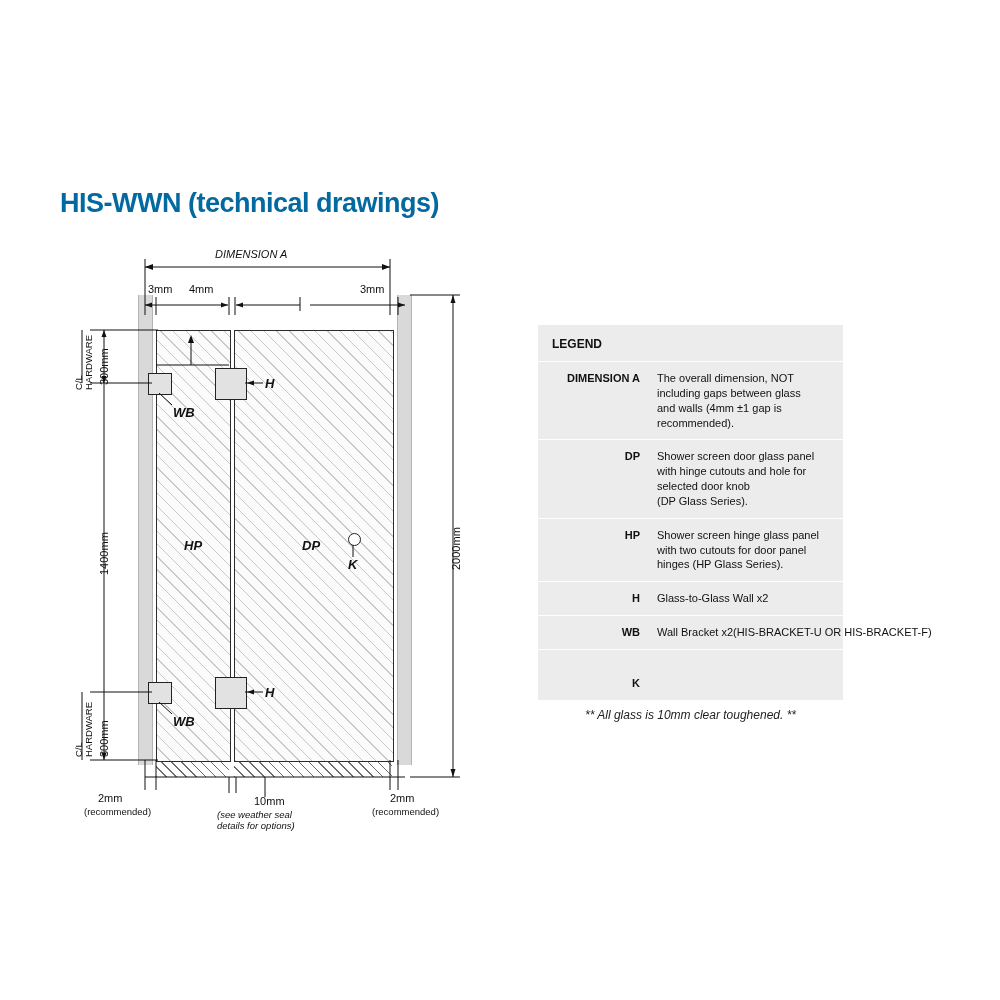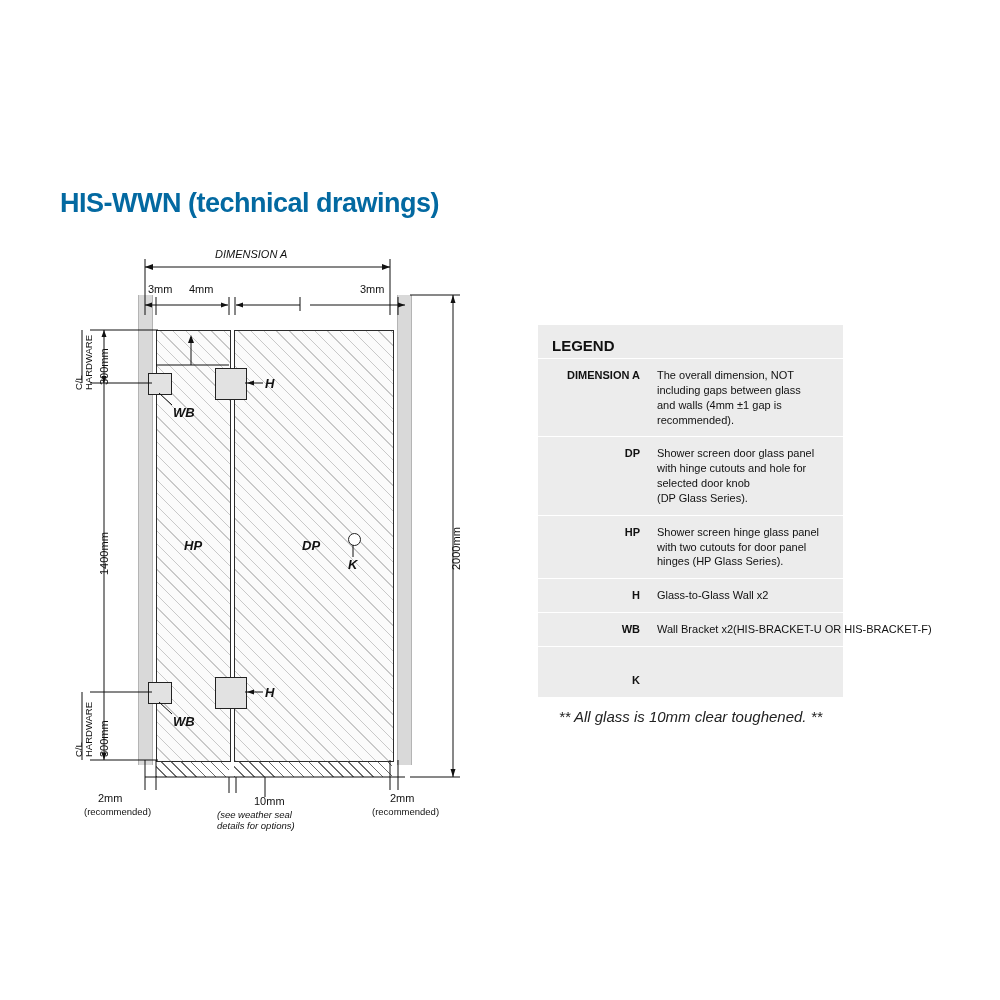--- a/index.html
+++ b/index.html
@@ -109,22 +109,22 @@
   
   #legend {
     position: absolute;
     left: 538px;
     top: 325px;
     width: 305px;
     background: #ececec;
     font-size: 11px;
   }
   #legend .legend-title {
-    padding: 12px 14px 4px 14px;
-    font-size: 15px;
+    padding: 12px 14px 10px 14px;
+    font-size: 12px;
     font-weight: bold;
     border-bottom: 1px solid #ffffff;
   }
   .legend-row {
     display: flex;
     align-items: flex-start;
     border-bottom: 1px solid #ffffff;
   }
   .legend-row:last-child { border-bottom: none; }
   .legend-key {
@@ -323,13 +323,13 @@
   <div class="legend-row wide">
     <div class="legend-key">WB</div>
     <div class="legend-val">Wall Bracket x2(HIS-BRACKET-U OR HIS-BRACKET-F)</div>
   </div>
 
   <div class="legend-row">
     <div class="legend-key" style="padding-top:26px;">K</div>
   </div>
 </div>
 
-<div style="position:absolute; left:538px; top:708px; width:305px; text-align:center; font-size:15px; font-style:italic; color:#222;">** All glass is 10mm clear toughened. **</div>
+<div style="position:absolute; left:538px; top:708px; width:305px; text-align:center; font-size:12px; font-style:italic; color:#222;">** All glass is 10mm clear toughened. **</div>
 
 </body></html>

